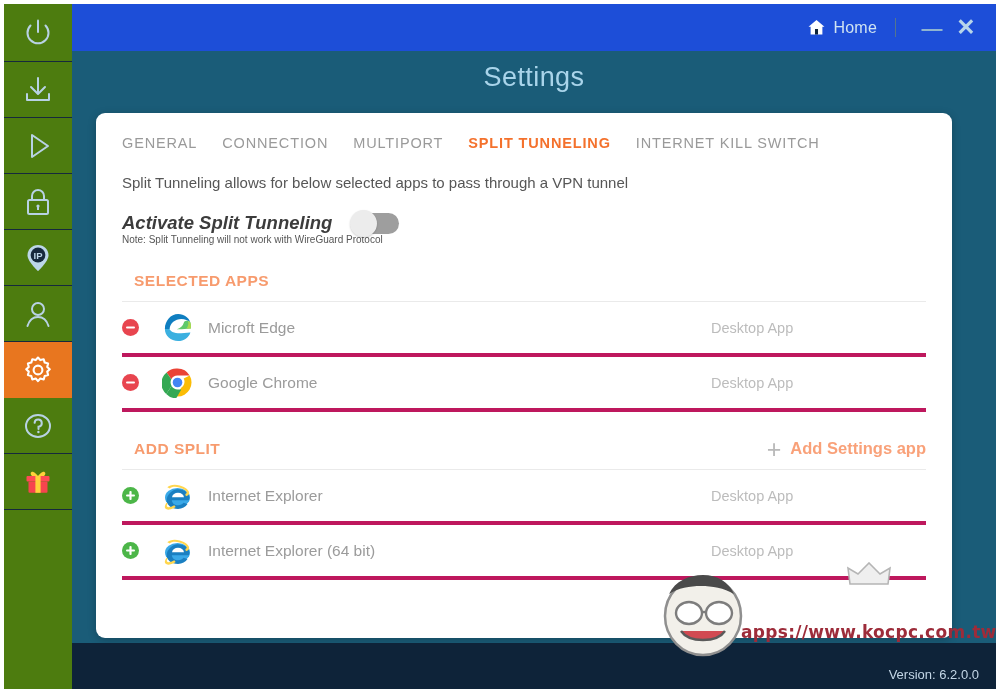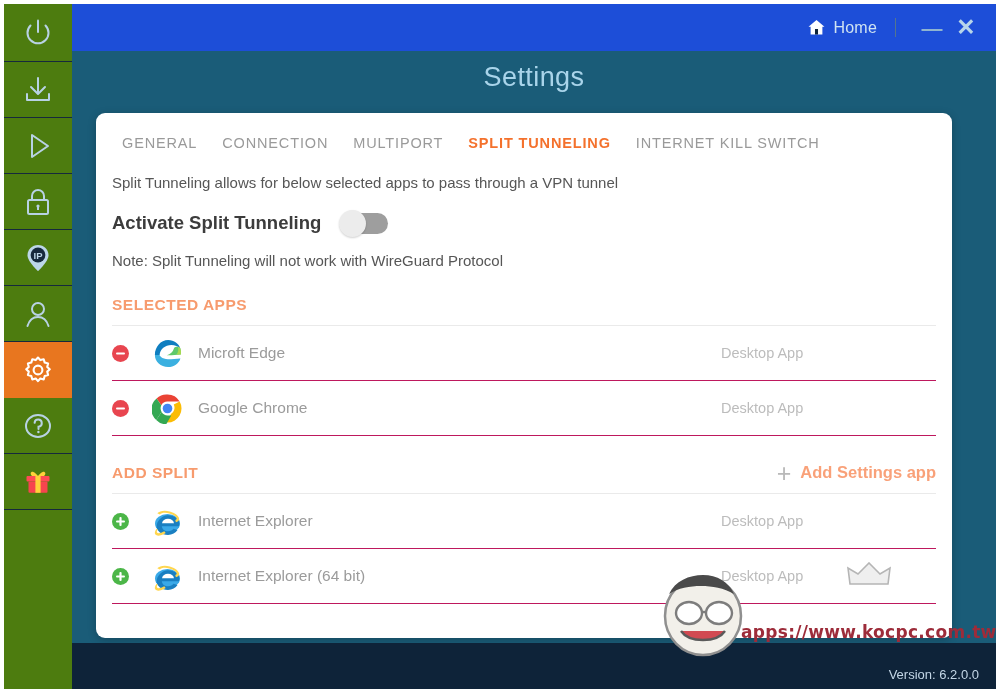--- a/index.html
+++ b/index.html
@@ -125,31 +125,32 @@
   }
   .tab {
     font-size: 14.5px;
     letter-spacing: .85px;
     color: #9a9a9a;
     white-space: nowrap;
   }
   .tab.active { color: #f4712c; font-weight: 700; }
 
   
-  .body { padding: 0 16px; }
+  .body { padding: 0 26px; }
   .desc {
     margin-top: 23px;
     font-size: 15px;
     color: #565656;
   }
   .activate-row {
     margin-top: 21px;
     display: flex;
     align-items: center;
     gap: 19px;
+    font-style: italic;
   }
   .activate-label {
     font-size: 18.5px;
     font-weight: 700;
     color: #3c3c3c;
   }
   .toggle {
     width: 48px; height: 21px;
     border-radius: 11px;
     background: #9e9e9e;
@@ -158,31 +159,31 @@
   }
   .toggle .knob {
     position: absolute;
     left: -1px; top: -3px;
     width: 27px; height: 27px;
     border-radius: 50%;
     background: #ececec;
     box-shadow: 0 1px 2px rgba(0,0,0,.18);
   }
   .note {
-    margin-top: 18px;
-    font-size: 15px;
+    font-size: 10px;
     color: #565656;
   }
 
   
   .section-head {
     margin-top: 27px;
     display: flex;
     align-items: flex-end;
     justify-content: space-between;
+    margin-left: 12px;
   }
   .section-title {
     font-size: 15.5px;
     font-weight: 700;
     color: #f79b6e;
     letter-spacing: .5px;
   }
   .add-another {
     display: flex; align-items: center; gap: 9px;
   }
@@ -201,21 +202,21 @@
     margin-top: 11px;
     height: 1px;
     background: #eaeaea;
   }
 
   
   .app-row {
     height: 55px;
     display: flex;
     align-items: center;
-    border-bottom: 1px solid #be185d;
+    border-bottom: 4px solid #be185d;
   }
   .row-action { width: 40px; display: flex; align-items: center; }
   .badge { width: 17px; height: 17px; display: block; }
   .app-icon { width: 31px; height: 31px; margin-right: 15px; display:block; }
   .app-name {
     font-size: 15.5px;
     color: #9b9b9b;
     flex: 1;
   }
   .app-type {

